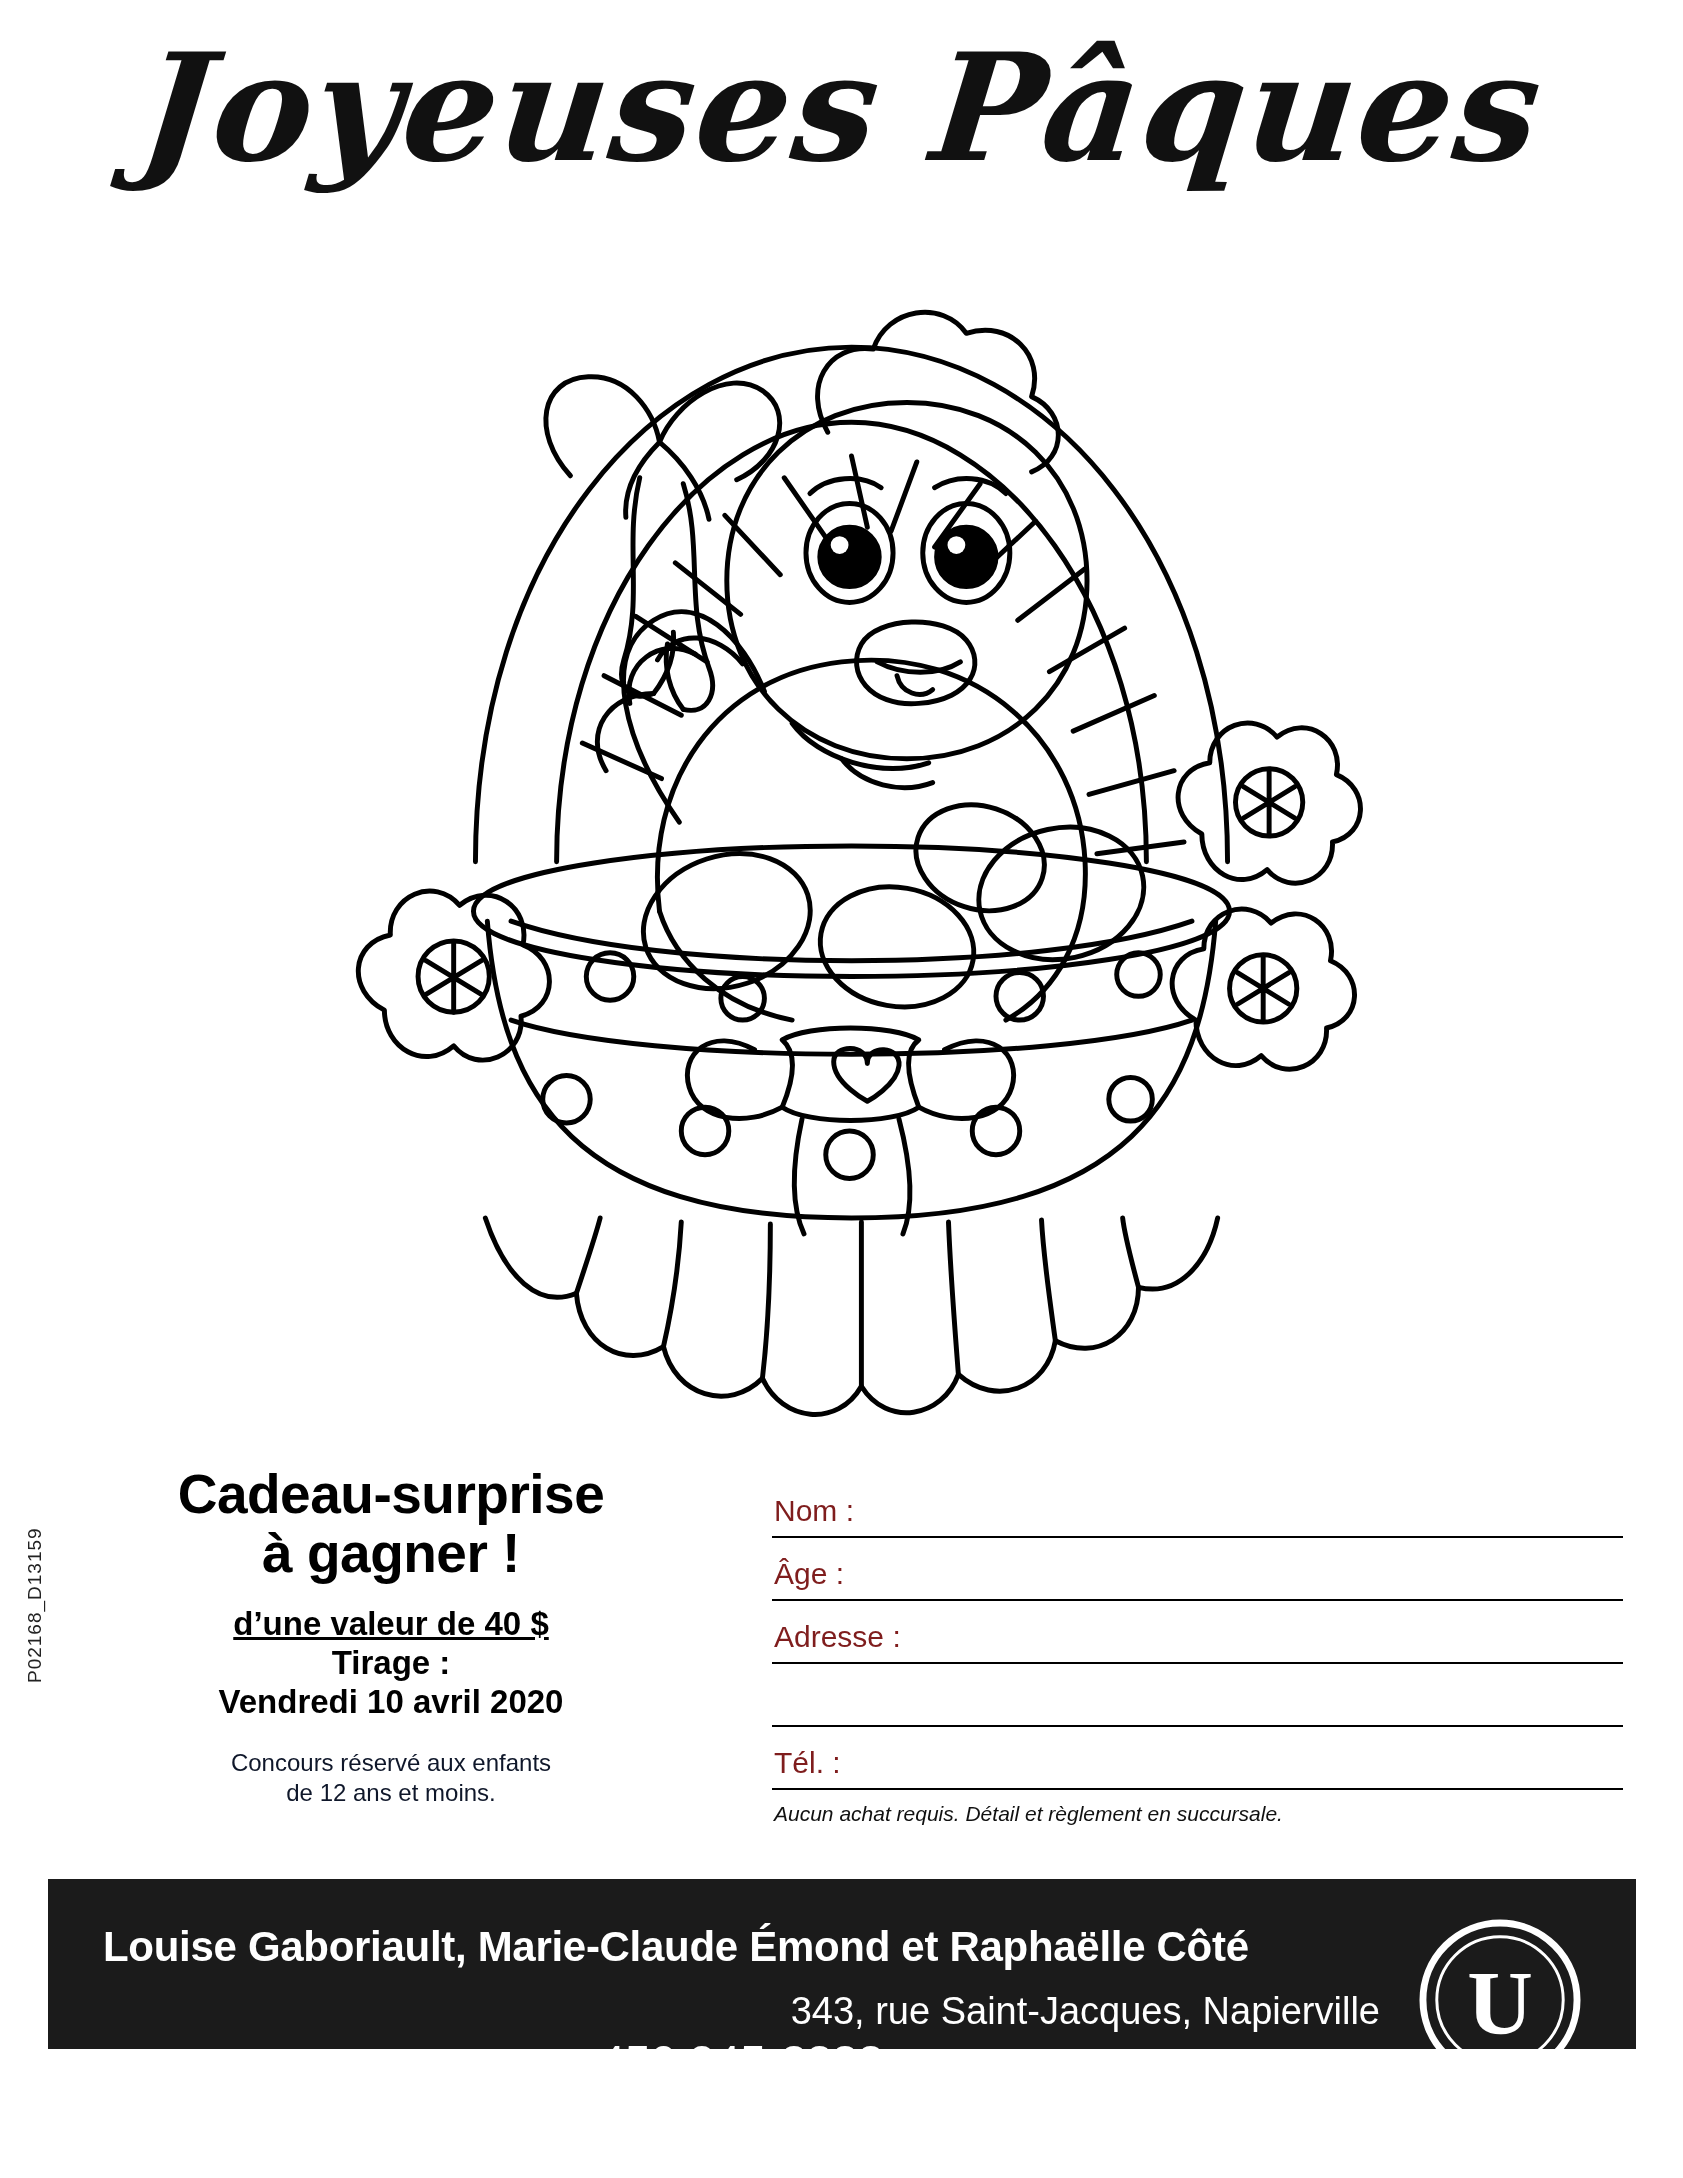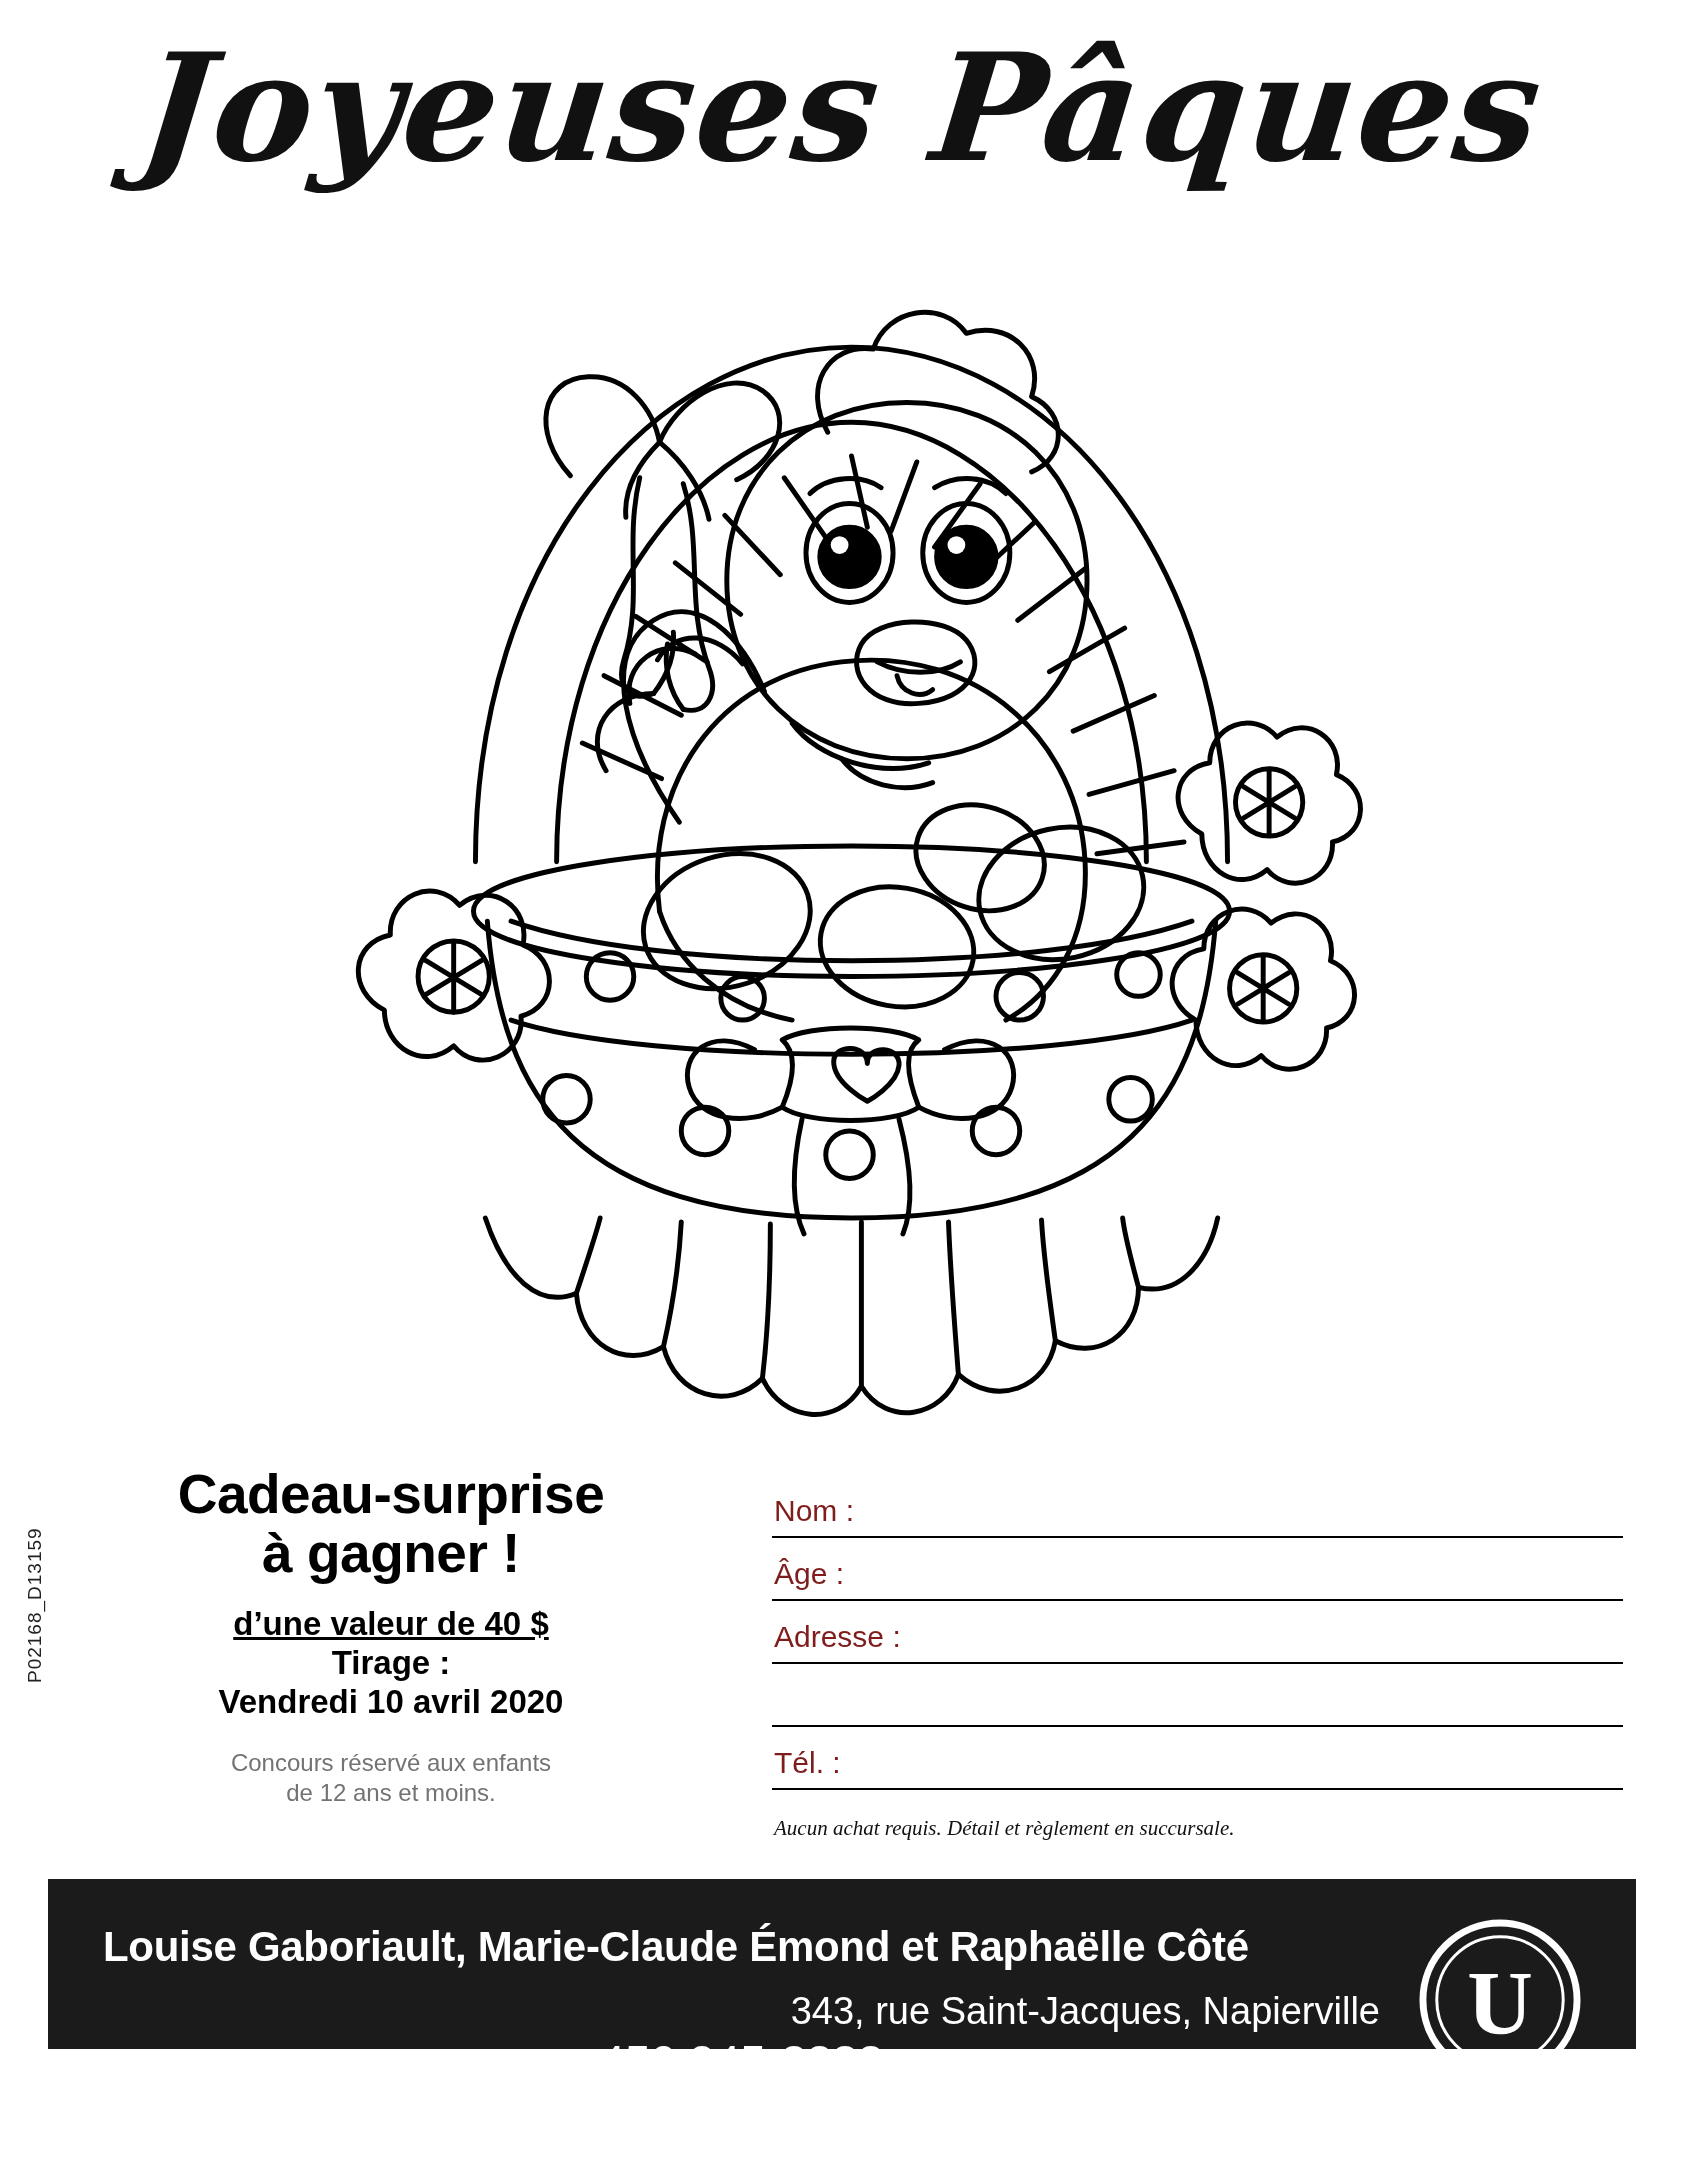--- a/index.html
+++ b/index.html
@@ -74,21 +74,21 @@
   }
   .promo .draw-label {
     font-weight: 700;
     font-size: 33px;
     line-height: 1.2;
   }
   .promo .fine {
     margin-top: 26px;
     font-size: 24px;
     line-height: 1.25;
-    color: #737373;
+    color: #0f172a;
   }
 
   
   .side-code {
     position: absolute;
     left: 24px;
     top: 1683px;
     font-size: 19px;
     letter-spacing: 1px;
     color: #222;
@@ -121,26 +121,25 @@
     position: absolute;
     left: 0; right: 0; top: 0; bottom: 0;
     background: transparent;
     border: none;
     outline: none;
     font-size: 30px;
     font-family: "Liberation Sans", sans-serif;
     padding-left: 139px;
   }
   .disclaimer {
-    margin-top: 26px;
+    margin-top: 12px;
     font-size: 21px;
     font-style: italic;
     color: #111;
     padding-left: 2px;
-    font-family: Liberation Serif, serif;
   }
 
   
   .footer {
     position: absolute;
     left: 48px;
     top: 1879px;
     width: 1588px;
     height: 170px;
     background: #1b1b1b;

